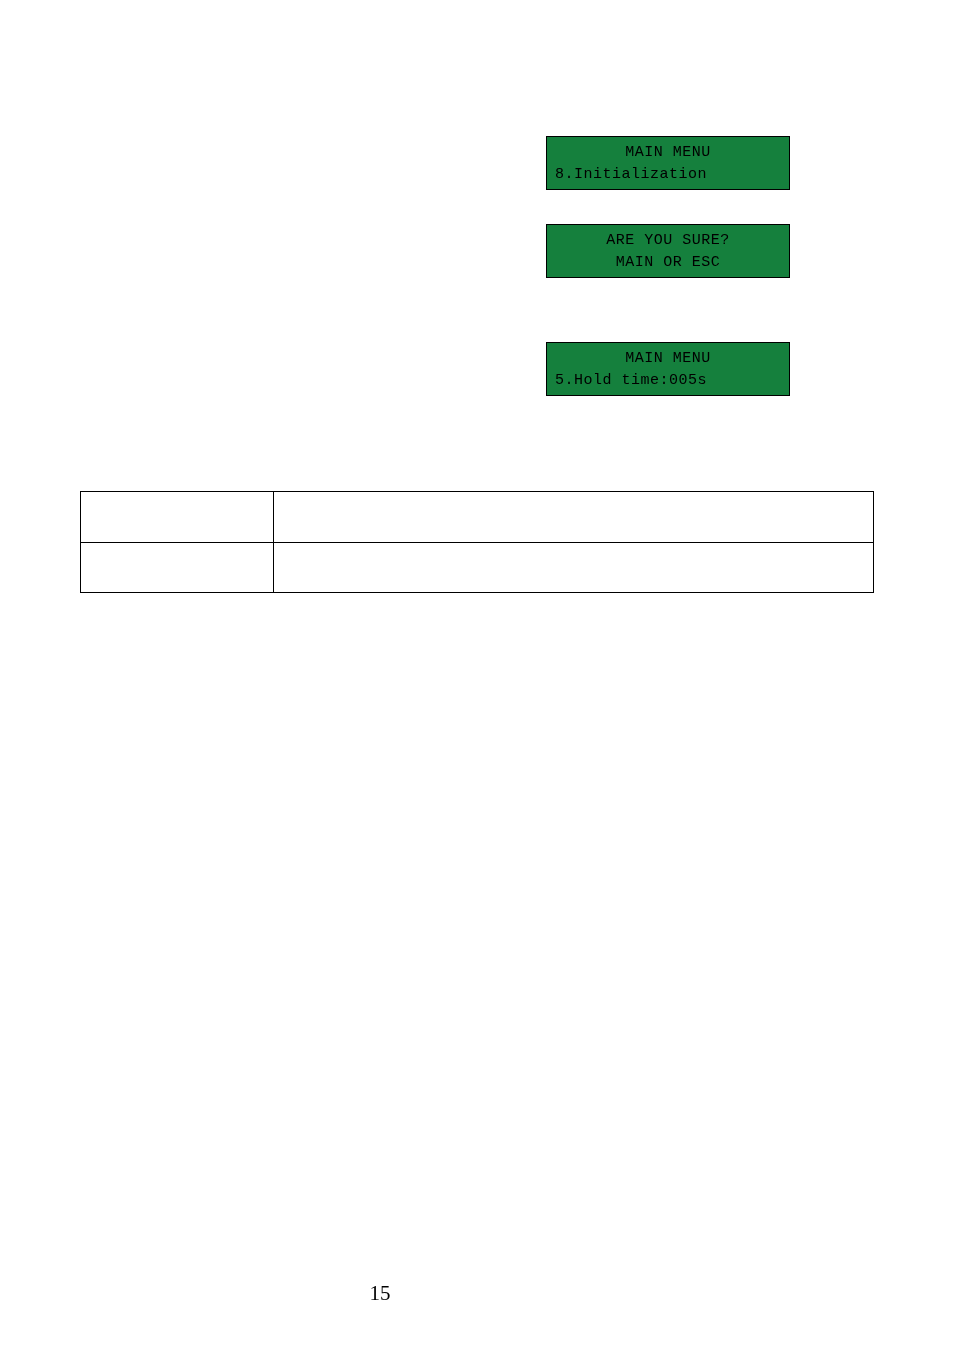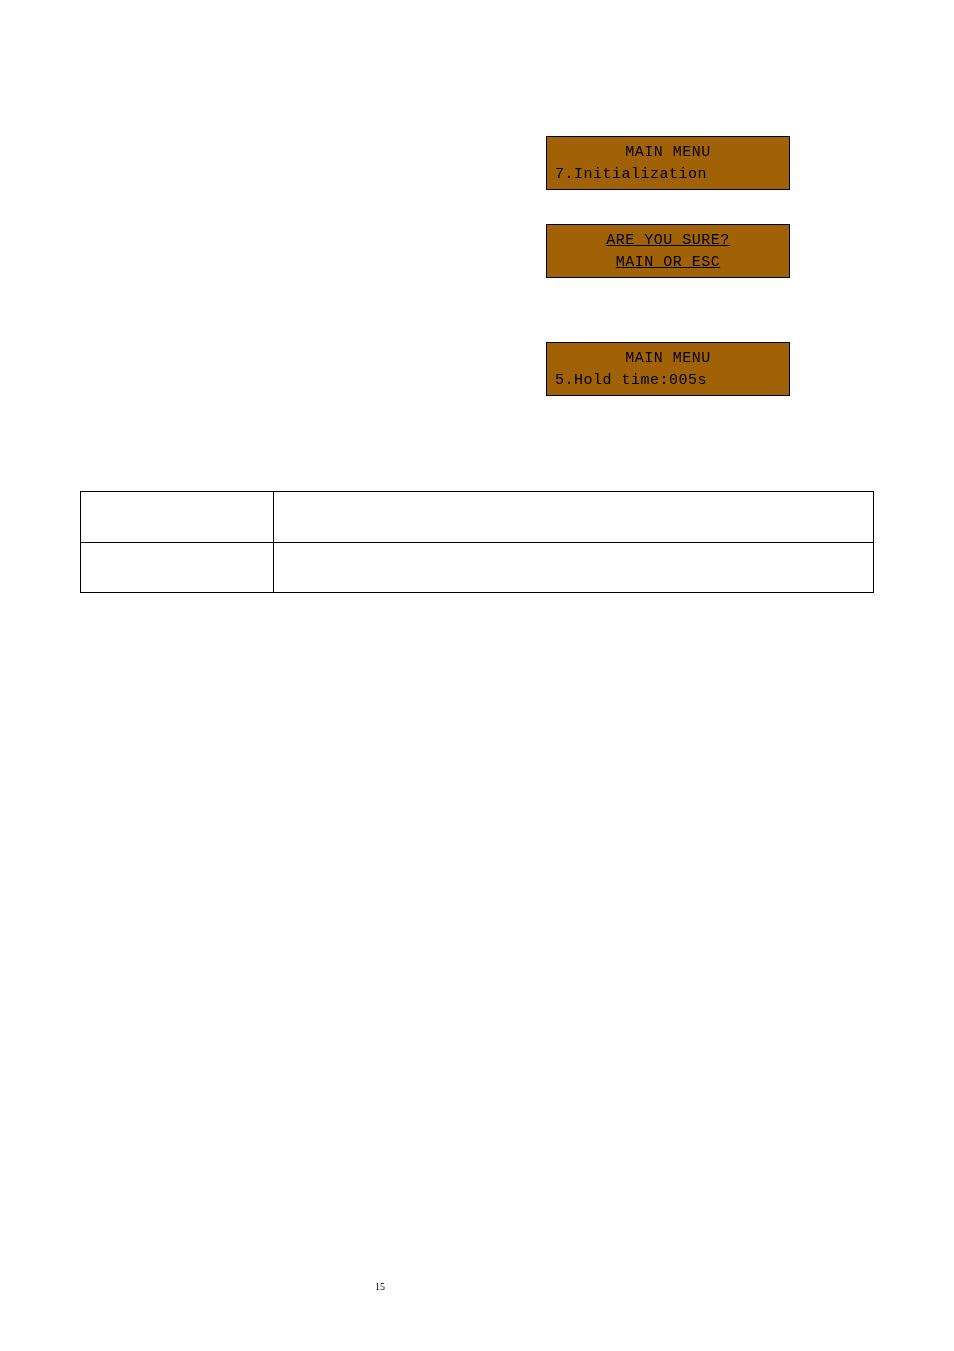--- a/index.html
+++ b/index.html
@@ -11,37 +11,37 @@
       width: 954px;
       height: 1351px;
       background: #ffffff;
       position: relative;
       font-family: "Lucida Console", "Courier New", monospace;
     }
     .lcd-box {
       position: absolute;
       width: 244px;
       height: 54px;
-      background: #a16207;
+      background: #15803d;
       border: 1.5px solid #000;
       padding: 5px 8px;
       font-size: 15px;
       line-height: 1.45;
       letter-spacing: 0.5px;
     }
     .lcd-line-center {
       text-align: center;
       white-space: pre;
     }
     .lcd-line-left {
       text-align: left;
       white-space: pre;
     }
     #box1 { left: 546px; top: 136px; }
-    #box2 { left: 546px; top: 224px; text-decoration: underline; }
+    #box2 { left: 546px; top: 224px; }
     #box3 { left: 546px; top: 342px; }
 
     .table {
       position: absolute;
       left: 80px;
       top: 491px;
       width: 794px;
       border: 1px solid #000;
     }
     .table-row {
@@ -59,29 +59,29 @@
       flex: 1;
     }
 
     .page-number {
       position: absolute;
       left: 0;
       width: 760px;
       top: 1281px;
       text-align: center;
       font-family: "Times New Roman", serif;
-      font-size: 10px;
+      font-size: 21px;
     }
   </style>
 </head>
 <body>
 
 <div class="lcd-box" id="box1">
   <div class="lcd-line-center">MAIN MENU</div>
-  <div class="lcd-line-left">7.Initialization</div>
+  <div class="lcd-line-left">8.Initialization</div>
 </div>
 
 <div class="lcd-box" id="box2">
   <div class="lcd-line-center">ARE YOU SURE?</div>
   <div class="lcd-line-center">MAIN OR ESC</div>
 </div>
 
 <div class="lcd-box" id="box3">
   <div class="lcd-line-center">MAIN MENU</div>
   <div class="lcd-line-left">5.Hold time:005s</div>

